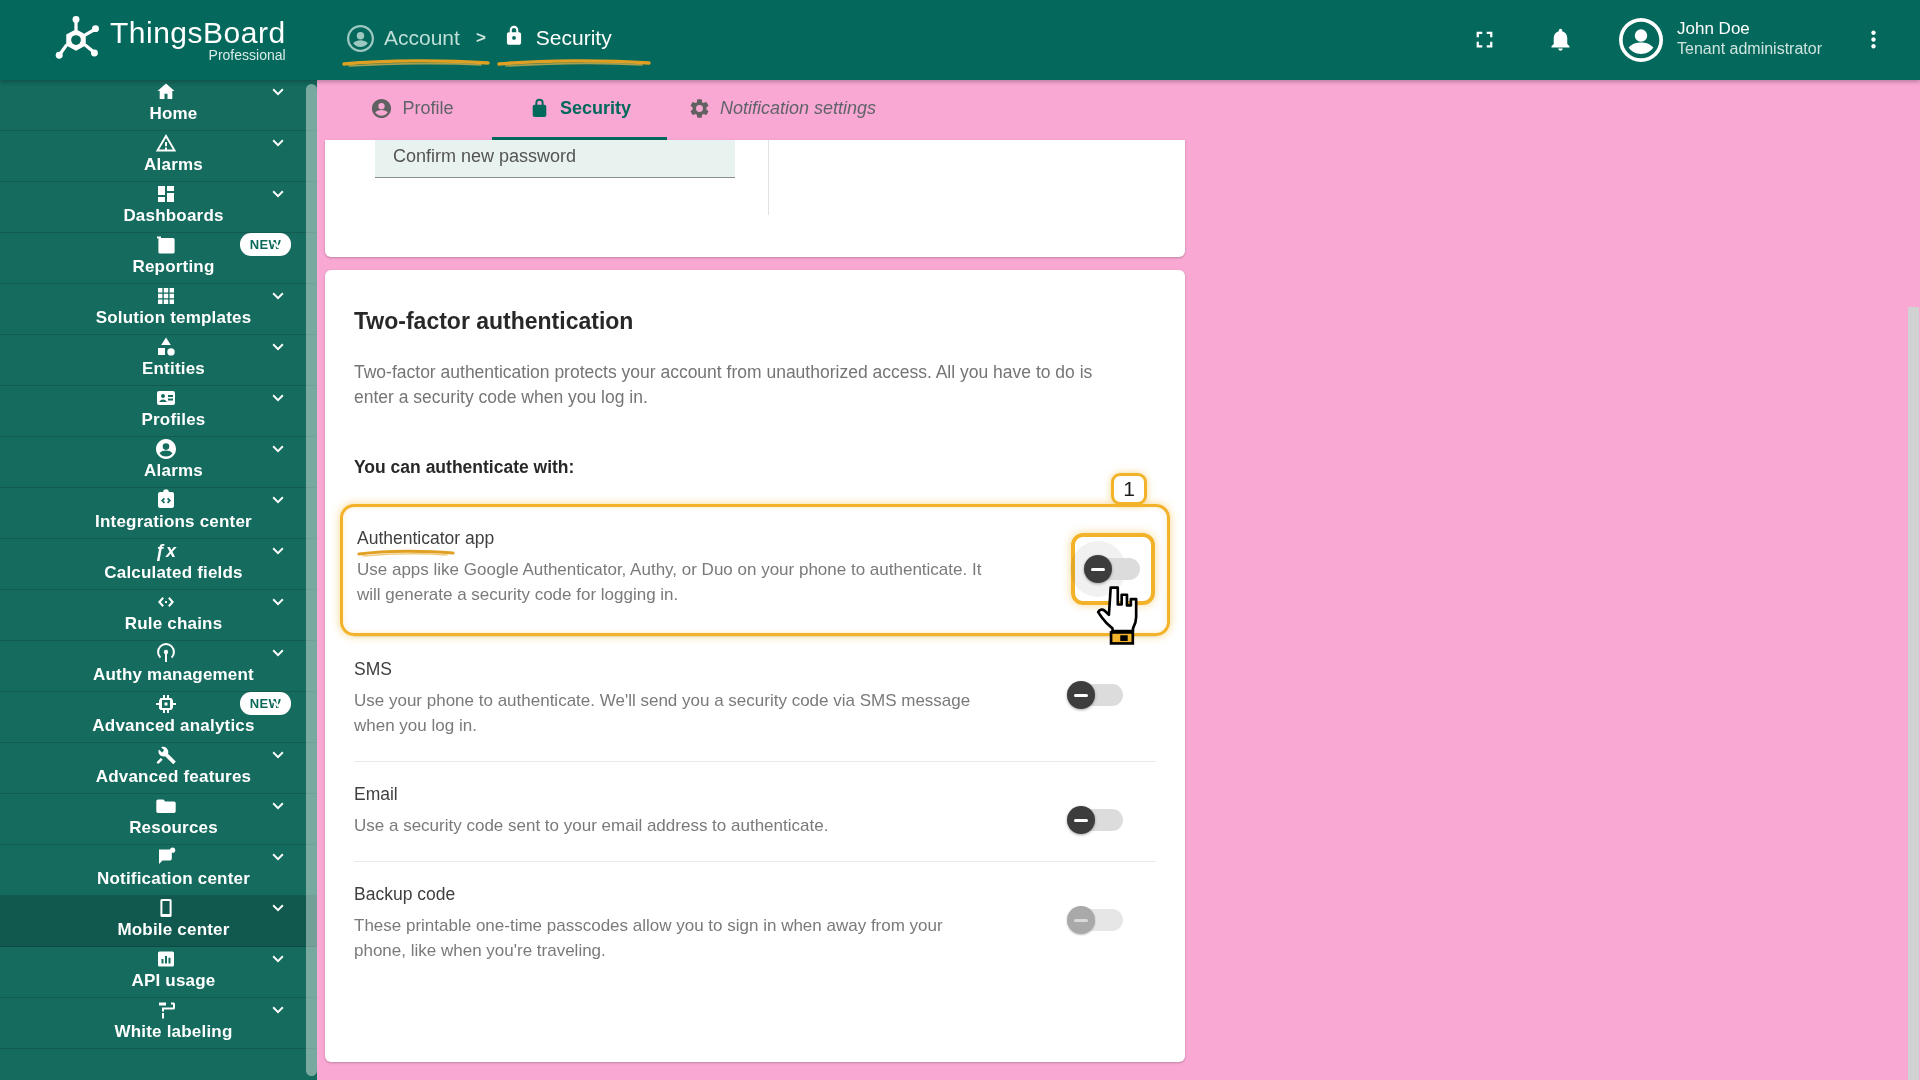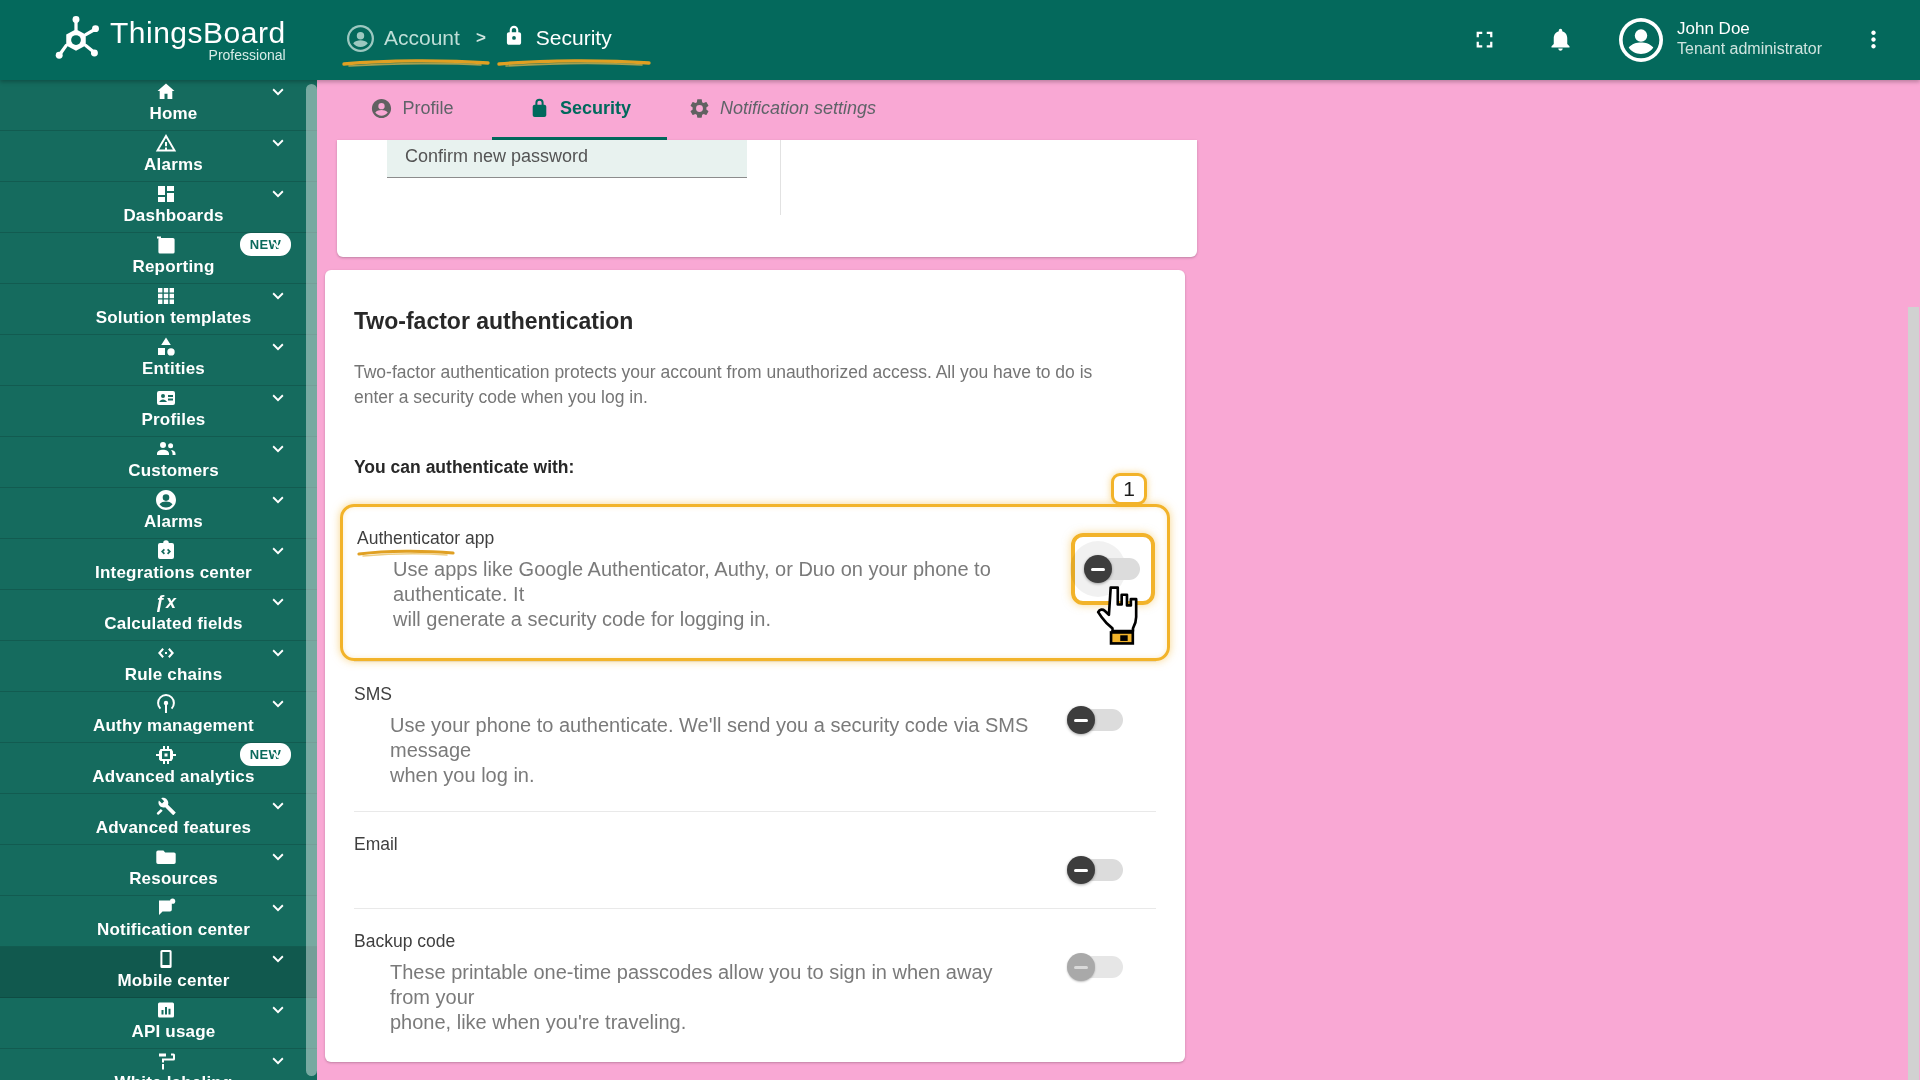--- a/index.html
+++ b/index.html
@@ -47,33 +47,33 @@
   
   .content { position:absolute; left:317px; top:80px; right:0; bottom:0; background:#f9a8d4; overflow:hidden; }
   .tabbar { position:absolute; left:0; top:0; right:0; height:60px; }
   .tab { position:absolute; top:0; height:57px; display:flex; align-items:center; justify-content:center; cursor:pointer; font-size:18px; color:#5f6368; font-weight:400; }
   .tab svg { width:23px; height:23px; fill:#616161; margin-right:9px; }
   .tab.active { color:#00695c; font-weight:700; }
   .tab.active svg { fill:#00695c; }
   .tab-ink { position:absolute; height:3px; background:#00695c; top:57px; }
 
   .card { position:absolute; background:#ffffff; box-shadow:0 1px 3px rgba(0,0,0,.14), 0 1px 2px rgba(0,0,0,.1); }
-  .card1 { left:20px; top:60px; width:860px; height:117px; border-radius:0 0 6px 6px; overflow:hidden; }
+  .card1 { left:8px; top:60px; width:860px; height:117px; border-radius:0 0 6px 6px; overflow:hidden; }
   .pw-field { position:absolute; left:50px; top:-20px; width:360px; height:58px; background:#e8f2ef; border-bottom:1px solid #8c8c8c; overflow:hidden; }
   .pw-label { position:absolute; left:18px; top:26px; font-size:18px; color:#545454; white-space:nowrap; }
   .v-divider { position:absolute; left:443px; top:0; width:1px; height:75px; background:#e2e2e2; }
 
   .card2 { left:8px; top:190px; width:860px; height:792px; border-radius:6px; padding:36px 29px 0; }
   .twofa-title { font-size:23px; font-weight:700; color:#282828; line-height:30px; }
   .twofa-desc { margin-top:24px; font-size:17.5px; color:#757575; line-height:25px; }
   .twofa-sub { margin-top:46px; font-size:17.5px; font-weight:700; color:#282828; line-height:22px; }
 
   .hl-box { position:relative; margin:26px -14px 0; border:3px solid #f2b32a; border-radius:14px; padding:20px 14px 26px; box-shadow:0 0 9px rgba(242,179,42,.55), inset 0 0 5px rgba(242,179,42,.25); }
   .p-title { position:relative; display:inline-block; font-size:17.5px; color:#3f3f3f; line-height:22px; }
-  .p-desc { margin-top:8px; font-size:20px; color:#7a7a7a; line-height:25px;margin-left:36px; }
+  .p-desc { margin-top:8px; font-size:17px; color:#7a7a7a; line-height:25px; }
   .p-row { display:flex; align-items:flex-start; padding:21px 0 23px; }
   .p-info { flex:1 1 auto; }
   .p-toggle-wrap { flex:0 0 120px; display:flex; justify-content:center; margin-top:22px; }
   .divider { height:1px; background:#e9e9e9; margin:0 0; }
 
   
   .toggle { position:relative; width:58px; height:30px; cursor:pointer; }
   .toggle .ripple { position:absolute; left:-14px; top:-13px; width:56px; height:56px; border-radius:50%; background:rgba(0,0,0,.055); }
   .toggle .track { position:absolute; left:6px; top:4px; width:50px; height:22px; border-radius:11px; background:#dcdcdc; }
   .toggle .thumb { position:absolute; left:0; top:1px; width:28px; height:28px; border-radius:50%; background:#3d3d3d; box-shadow:0 1px 3px rgba(0,0,0,.35); display:flex; align-items:center; justify-content:center; }
@@ -257,32 +257,20 @@
             <path d="M19 5H5a2 2 0 00-2 2v10a2 2 0 002 2h14a2 2 0 002-2V7a2 2 0 00-2-2zm-10 3a2 2 0 110 4 2 2 0 010-4zm4 8H5.3c.6-1.8 2-2.6 3.7-2.6s3.1.8 4 2.6zm6-1.5h-5v-2h5zm0-3.5h-5V9h5z"></path>
           </svg>
         </span>
     <span class="s-label">Profiles</span>
 
     <svg class="s-chevron" viewBox="0 0 24 24" hidden="">
           <path d="M7.4 9.4l4.6 4.6 4.6-4.6L18 10.8l-6 6-6-6z"></path>
         </svg>
   </div>
 
-  <div class="s-item">
-    <span class="s-icon">
-          <svg viewBox="0 0 24 24">
-            <path d="M9 11a3 3 0 100-6 3 3 0 000 6zm0 1.8c-3 0-6 1.5-6 3.7V18h12v-1.5c0-2.2-3-3.7-6-3.7zM16.6 11.2a2.5 2.5 0 100-5 2.5 2.5 0 000 5zM16.9 13c2.4.2 4.6 1.4 4.6 3.3V18h-3v-1.5c0-1.3-.7-2.5-1.6-3.5z"></path>
-          </svg>
-        </span>
-    <span class="s-label">Customers</span>
-
-    <svg class="s-chevron" viewBox="0 0 24 24" hidden="">
-          <path d="M7.4 9.4l4.6 4.6 4.6-4.6L18 10.8l-6 6-6-6z"></path>
-        </svg>
-  </div>
 
   <div class="s-item">
     <span class="s-icon">
           <svg viewBox="0 0 24 24">
             <path fill-rule="evenodd" d="M12 2C6.5 2 2 6.5 2 12s4.5 10 10 10 10-4.5 10-10S17.5 2 12 2zm0 4.3a3.3 3.3 0 110 6.6 3.3 3.3 0 010-6.6zm0 13.3c-2.7 0-5.1-1.3-6.5-3.3 1.6-2 4.1-2.7 6.5-2.7s4.9.7 6.5 2.7c-1.4 2-3.8 3.3-6.5 3.3z"></path>
           </svg>
         </span>
     <span class="s-label">Alarms</span>
 
     <svg class="s-chevron" viewBox="0 0 24 24" hidden="">
@@ -530,20 +518,23 @@
         <div class="thumb">
                 <div class="minus"></div>
               </div>
       </div>
     </div>
   </div>
 <div class="divider"></div>
   <div class="p-row">
     <div class="p-info">
       <div class="p-title"><span class="p-title-text">Email</span></div>
+      <div class="p-desc">
+              <div>Use a security code sent to your email address to authenticate.</div>
+            </div>
     </div>
     <div class="p-toggle-wrap">
       <div class="toggle">
 
         <div class="track"></div>
         <div class="thumb">
                 <div class="minus"></div>
               </div>
       </div>
     </div>

